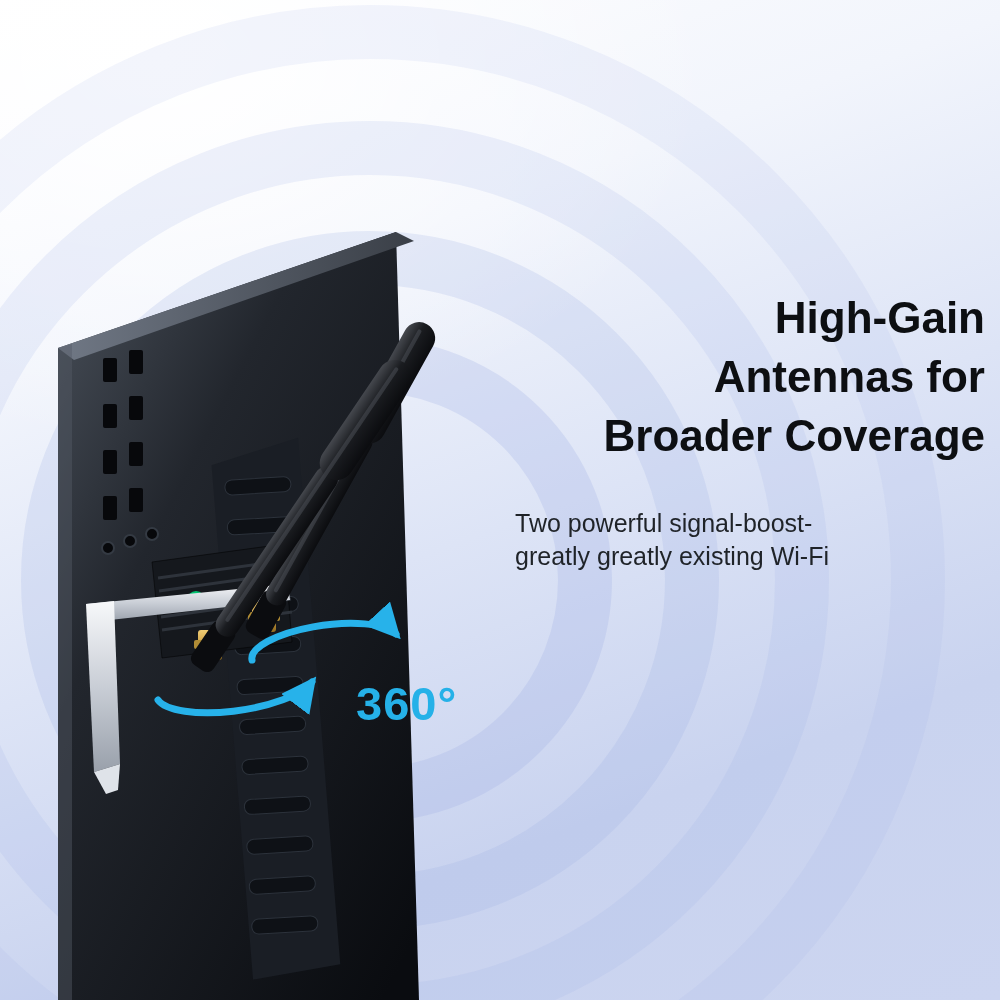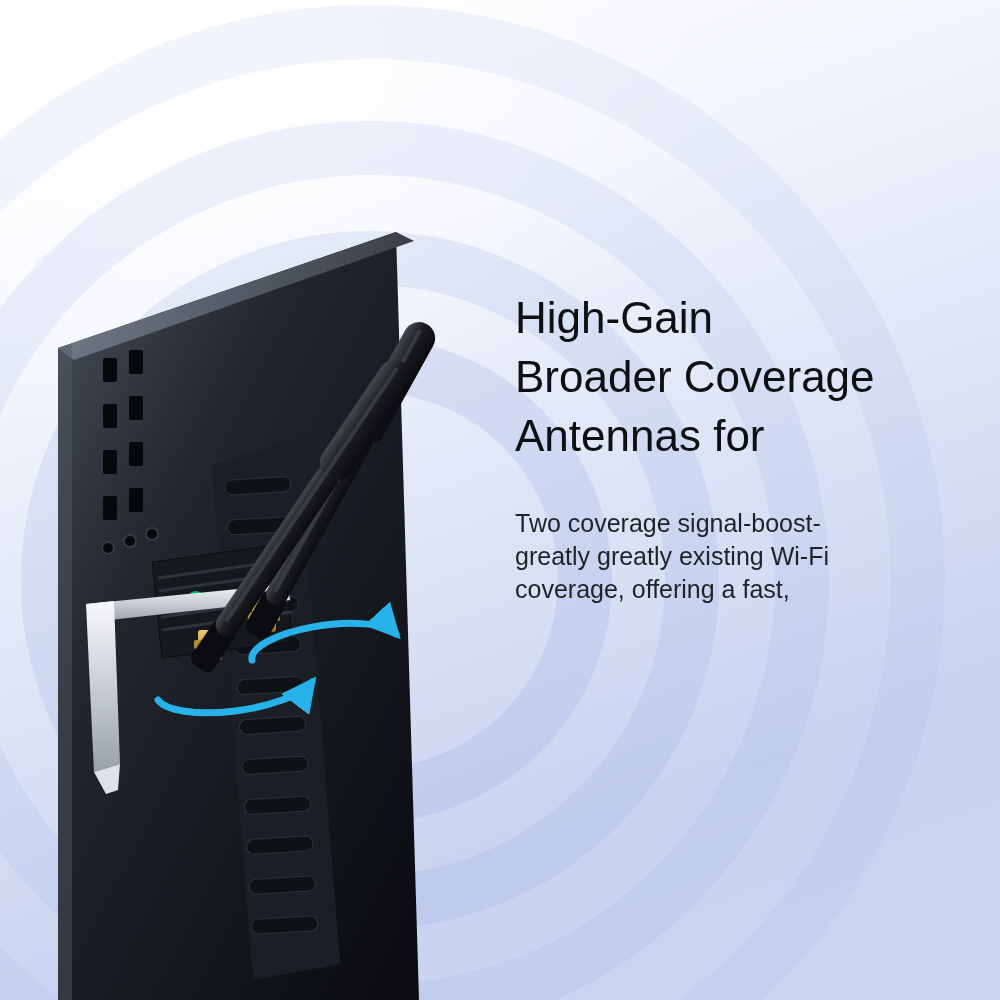--- a/index.html
+++ b/index.html
@@ -17,21 +17,21 @@
     position:absolute;
     left:356px;top:676px;
     font-size:47px;font-weight:700;
     letter-spacing:1px;
   }
   .text-block{
     position:absolute;left:515px;top:288px;width:470px;
   }
   .headline{color:#0d0f12;}
   .headline .h-line{
-    font-size:44px;font-weight:400;line-height:59px;white-space:nowrap;
+    font-size:44px;font-weight:700;line-height:59px;white-space:nowrap;text-align:right;
   }
   .body-copy{margin-top:42px;color:#1f2328;}
   .body-copy .b-line{
     font-size:25px;font-weight:400;line-height:33px;white-space:nowrap;
   }
 </style>
 </head>
 <body>
 
 <div class="canvas">
@@ -148,27 +148,27 @@
       <rect x="-17" y="-344" width="34" height="138" rx="17" fill="url(#antG)"></rect>
       <rect x="-5" y="-336" width="4" height="306" rx="2" fill="#4a4e55" opacity="0.55"></rect>
     </g>
 
     <g stroke="#27b2ea" fill="none" stroke-width="7" stroke-linecap="round">
       <path d="M 158 700 A 80 26 -8 0 0 312 682" marker-end="url(#arrowHead)"></path>
       <path d="M 252 660 A 74 24 -8 0 1 396 634" marker-end="url(#arrowHead)"></path>
     </g>
   </svg>
 
+  <div class="deg-label" style="color:#25b1e8">360°</div>
 
   <div class="text-block">
     <div class="headline">
       <div class="h-line">High-Gain</div>
+      <div class="h-line">Antennas for</div>
       <div class="h-line">Broader Coverage</div>
-      <div class="h-line">Antennas for</div>
     </div>
     <div class="body-copy">
-      <div class="b-line">Two coverage signal-boost-</div>
+      <div class="b-line">Two powerful signal-boost-</div>
       <div class="b-line">greatly greatly existing Wi-Fi</div>
-      <div class="b-line">coverage, offering a fast,</div>
     </div>
   </div>
 
 </div>
 
 </body></html>

